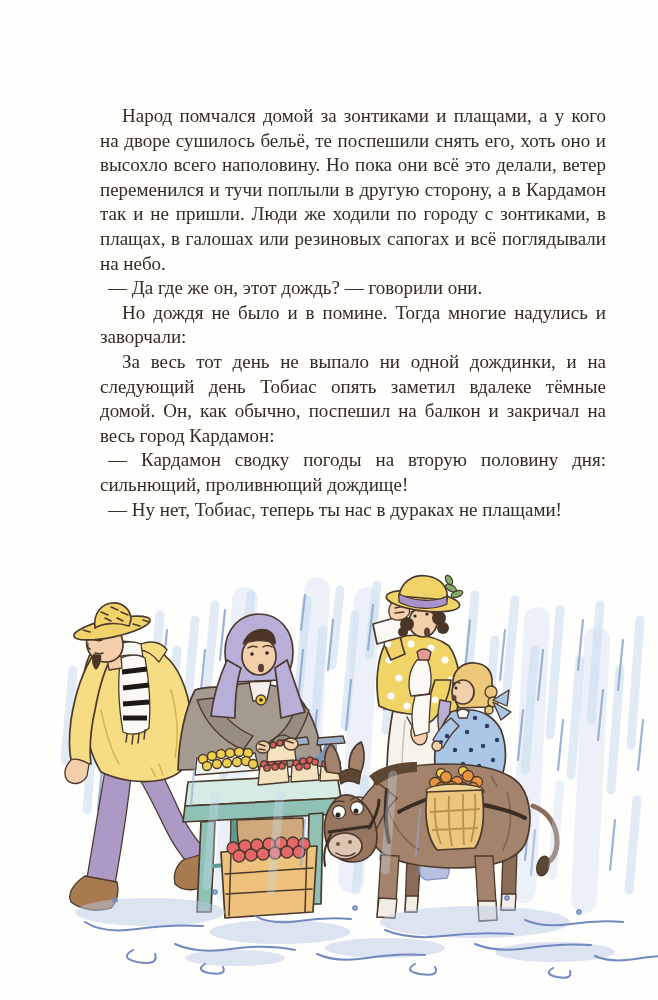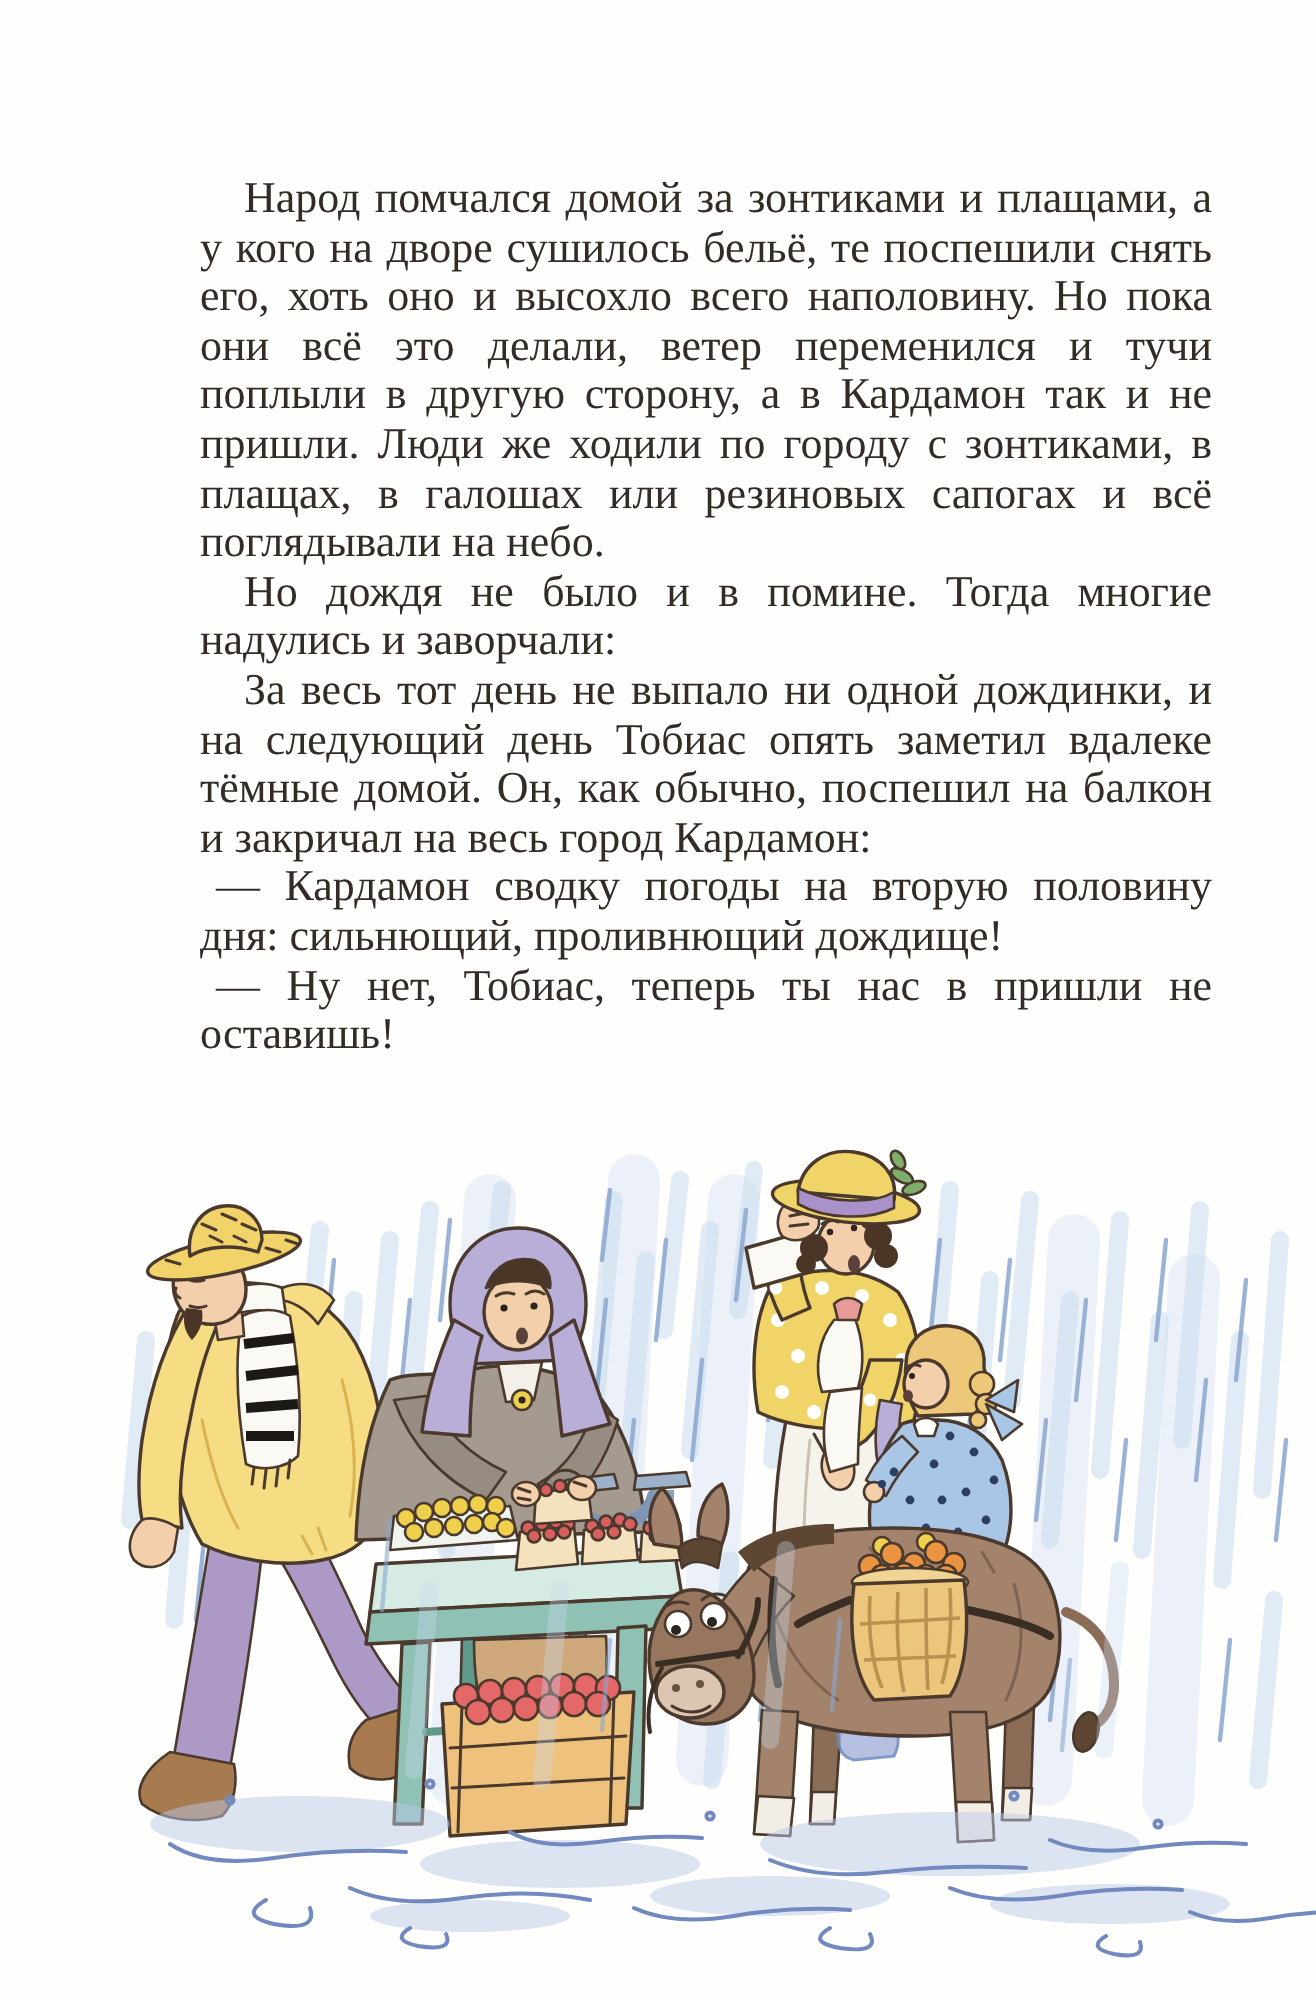--- a/index.html
+++ b/index.html
@@ -1,19 +1,19 @@
 <!DOCTYPE html>
 <html style="--paper: #fefefd; --text-ink: #332b26; --ink: #4a392c; --rain-wash: #c9daee; --rain-stroke: #8aa6cf; --puddle: #b9c8e6; --puddle-stroke: #7289c0; --straw-yellow: #f2d36a; --jacket-yellow: #f6dc82; --skin: #f3cfab; --pants-purple: #ad99c6; --boot-brown: #a87a50; --headscarf-lavender: #b9aed8; --shawl-gray: #a59a8f; --hair-dark: #4a3527; --table-teal: #8fc2b5; --table-teal-dark: #5f998c; --table-top: #d6ebe4; --plum-yellow: #eed04c; --berry-red: #d95f5f; --punnet-tan: #f3e2bd; --crate-wood: #eec27c; --apple-red: #e56868; --scale-gray: #9db2ca; --hat-yellow: #f0d468; --band-purple: #a991c9; --leaf-green: #7fae6a; --skirt-white: #f6f3ec; --girl-hair: #ecc878; --dress-blue: #a9c6e6; --dress-dot: #2e3f66; --donkey-brown: #a3836c; --muzzle: #dcc6b2; --sock-white: #f2eee6; --basket-tan: #ecc67c; --orange: #ea9340; --strap-dark: #3a2e24;"><head>
 <meta charset="utf-8">
 <style>
   html,body{margin:0;padding:0}
   body{width:658px;height:1000px;background:#fff;position:relative;overflow:hidden}
   .page{position:absolute;inset:0;background:var(--paper,#fefefd);font-family:"Liberation Serif",serif}
-  .text-block{position:absolute;left:100px;top:87px;width:506px;color:var(--text-ink,#332b26);
-              font-size:22px;line-height:24.6px;text-align:justify}
+  .text-block{position:absolute;left:100px;top:104px;width:506px;color:var(--text-ink,#332b26);
+              font-size:19px;line-height:24.6px;text-align:justify}
   .para{margin:0;text-indent:22px}
   .para.dialogue{text-indent:8px}
   .illustration{position:absolute;left:55px;top:552px;width:603px;height:436px}
   .illustration svg{display:block;width:100%;height:100%}
 
   
   .ink{stroke:var(--ink,#4a392c);stroke-width:1.7;stroke-linejoin:round;stroke-linecap:round}
   .ink2{stroke:var(--ink,#4a392c);stroke-width:1.3;stroke-linejoin:round;stroke-linecap:round}
   .ln{fill:none;stroke:var(--ink,#4a392c);stroke-width:1.5;stroke-linecap:round;stroke-linejoin:round}
   .lnD{fill:none;stroke:var(--strap-dark,#3a2e24);stroke-linecap:round}
@@ -35,24 +35,25 @@
   .pudW{fill:var(--puddle,#b9c8e6);opacity:.5}
   .pudS{fill:none;stroke:var(--puddle-stroke,#7289c0);stroke-width:2;stroke-linecap:round}
 </style>
 </head>
 <body>
 
 <div class="page">
 
   <div class="text-block">
     <p class="para indent">Народ помчался домой за зонтиками и плащами, а у кого на дворе сушилось бельё, те поспешили снять его, хоть оно и высохло всего наполовину. Но пока они всё это делали, ветер переменился и тучи поплыли в другую сторону, а в Кардамон так и не пришли. Люди же ходили по городу с зонтиками, в плащах, в галошах или резиновых сапогах и всё поглядывали на небо.</p>
+    <p class="para dialogue">— Да где же он, этот дождь? — говорили они.</p>
     <p class="para indent">Но дождя не было и в помине. Тогда многие надулись и заворчали:</p>
     <p class="para indent">За весь тот день не выпало ни одной дождинки, и на следующий день Тобиас опять заметил вдалеке тёмные домой. Он, как обычно, поспешил на балкон и закричал на весь город Кардамон:</p>
     <p class="para dialogue">— Кардамон сводку погоды на вторую половину дня: сильнющий, проливнющий дождище!</p>
-    <p class="para dialogue">— Ну нет, Тобиас, теперь ты нас в пришли не оставишь!</p>
+    <p class="para dialogue">— Ну нет, Тобиас, теперь ты нас в дураках не плащами!</p>
   </div>
 
   <div class="illustration">
     <svg viewBox="0 0 603 420" xmlns="http://www.w3.org/2000/svg">
 
       <g>
         <path class="rainB" d="M190 40 L172 330 M262 30 L246 330 M312 40 L296 320 M482 60 L468 330 M542 80 L529 340"></path>
         <path class="rainW" d="M105 55 L93 175 M122 90 L112 210 M140 60 L132 150 M160 45 L152 130 M178 95 L168 215
           M196 35 L188 115 M252 40 L242 150 M268 70 L258 185 M285 30 L277 105 M300 55 L290 165 M322 25 L314 95
           M340 70 L331 170 M420 35 L410 150 M440 80 L430 200 M460 40 L451 140 M480 90 L470 210 M505 50 L495 175

